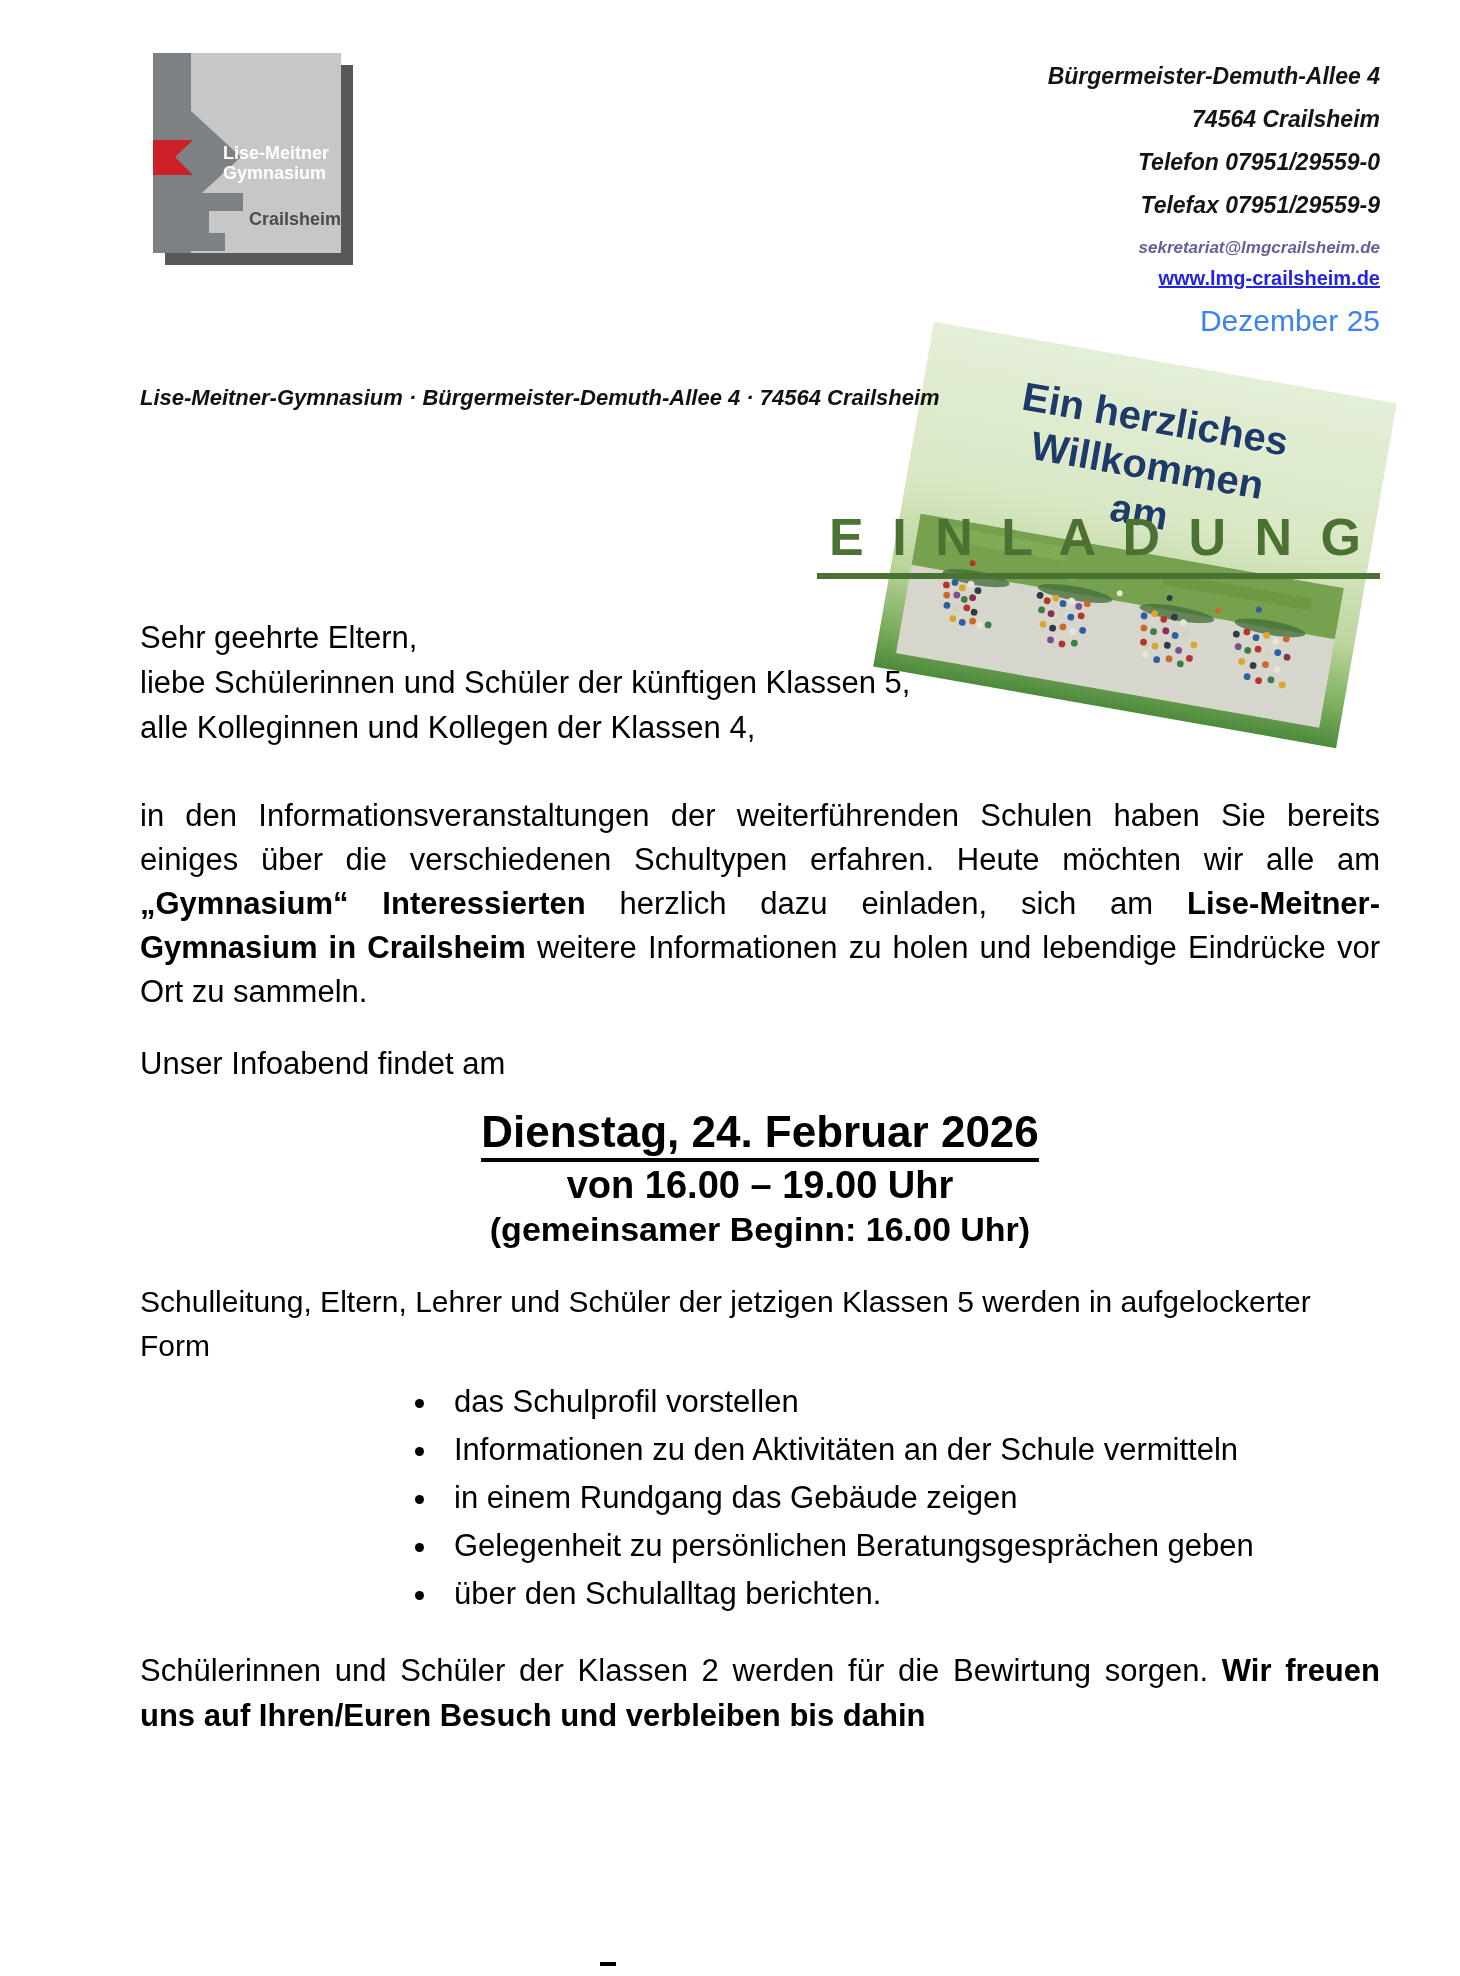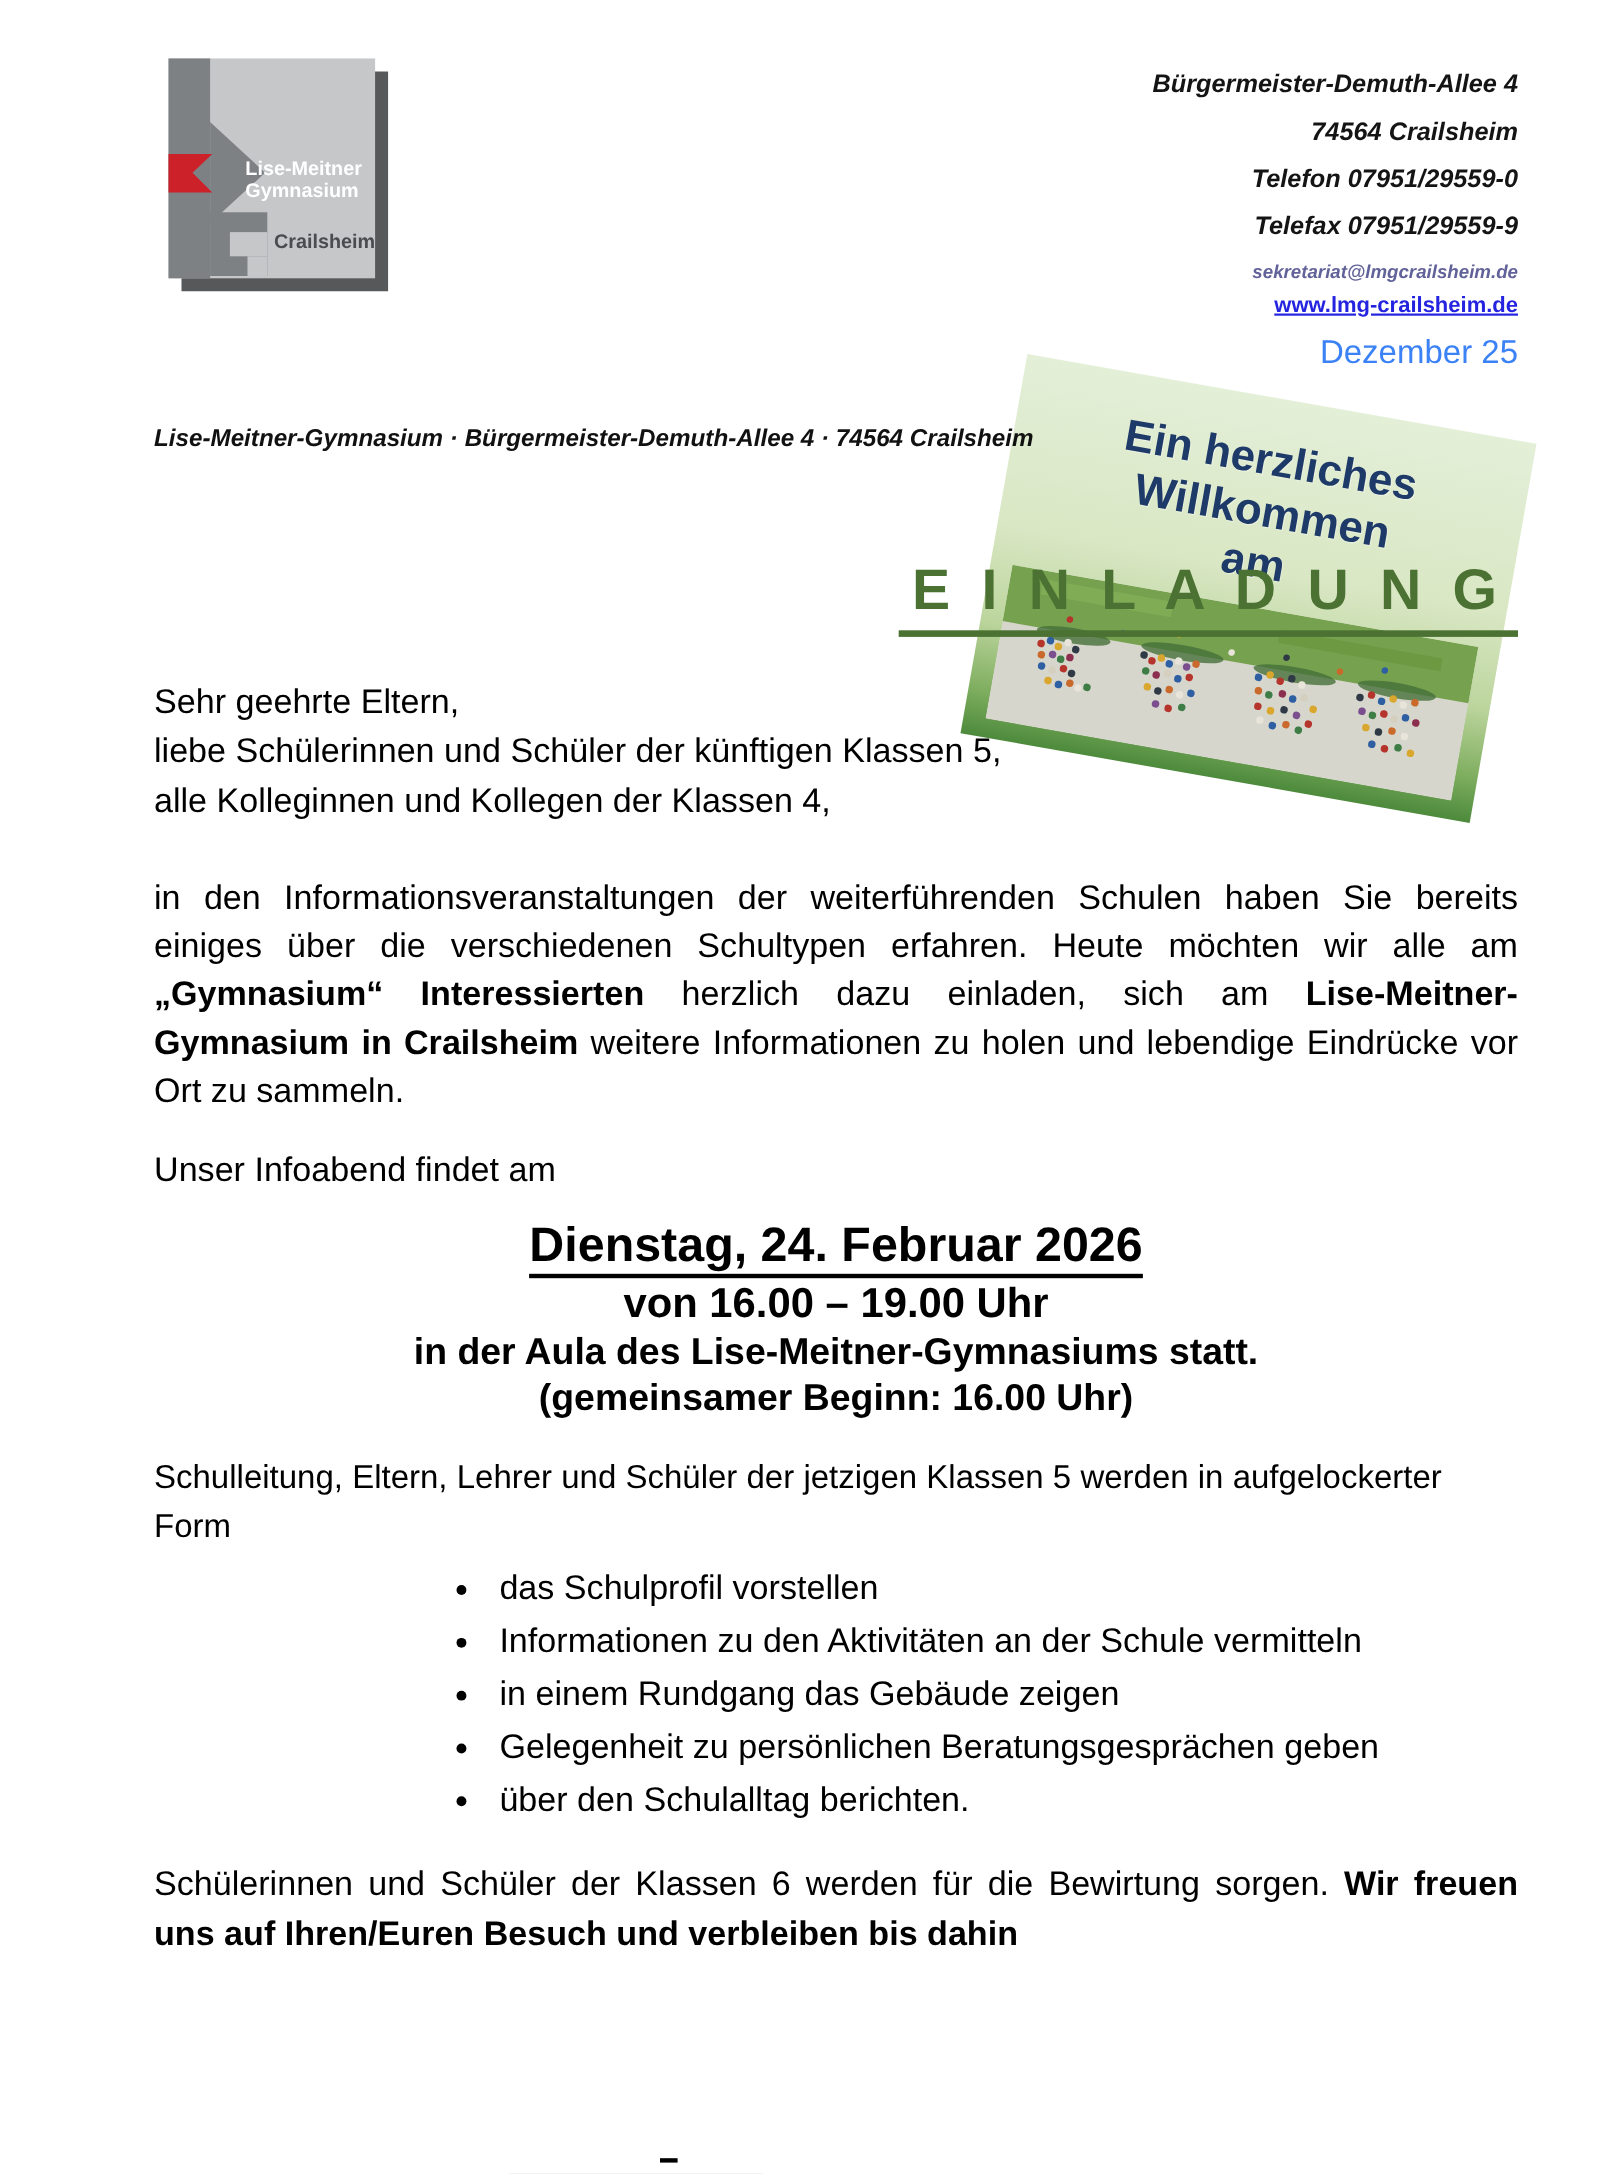--- a/index.html
+++ b/index.html
@@ -240,33 +240,32 @@
       <div class="text-line">alle Kolleginnen und Kollegen der Klassen 4,</div>
     </div>
 
     <div class="para"><span>in den Informationsveranstaltungen der weiterführenden Schulen haben Sie bereits einiges über die verschiedenen Schultypen erfahren. Heute möchten wir alle am </span><b>„Gymnasium“</b><span> </span><b>Interessierten</b><span> herzlich dazu einladen, sich am </span><b>Lise-Meitner-Gymnasium in Crailsheim</b><span> weitere Informationen zu holen und lebendige Eindrücke vor Ort zu sammeln.</span></div>
 
     <div class="leadin">Unser Infoabend findet am</div>
 
     <div class="event">
       <div><span class="e-date">Dienstag, 24. Februar 2026</span></div>
       <div class="e-time">von 16.00 – 19.00 Uhr</div>
-      <div class="e-place">in der Aula des Lise-Meitner-Gymnasiums statt.</div>
       <div class="e-note">(gemeinsamer Beginn: 16.00 Uhr)</div>
     </div>
 
     <div class="program">Schulleitung, Eltern, Lehrer und Schüler der jetzigen Klassen 5 werden in aufgelockerter Form</div>
 
     <ul class="bullets">
       <li>das Schulprofil vorstellen</li>
       <li>Informationen zu den Aktivitäten an der Schule vermitteln</li>
       <li>in einem Rundgang das Gebäude zeigen</li>
       <li>Gelegenheit zu persönlichen Beratungsgesprächen geben</li>
       <li>über den Schulalltag berichten.</li>
     </ul>
 
-    <div class="closing"><span>Schülerinnen und Schüler der Klassen 6 werden für die Bewirtung sorgen. </span><b>Wir freuen uns auf Ihren/Euren Besuch und verbleiben bis dahin</b></div>
+    <div class="closing"><span>Schülerinnen und Schüler der Klassen 2 werden für die Bewirtung sorgen. </span><b>Wir freuen uns auf Ihren/Euren Besuch und verbleiben bis dahin</b></div>
 
   </div>
 
   <div class="footer-mark"></div>
 
 </div>
 
 </body></html>

